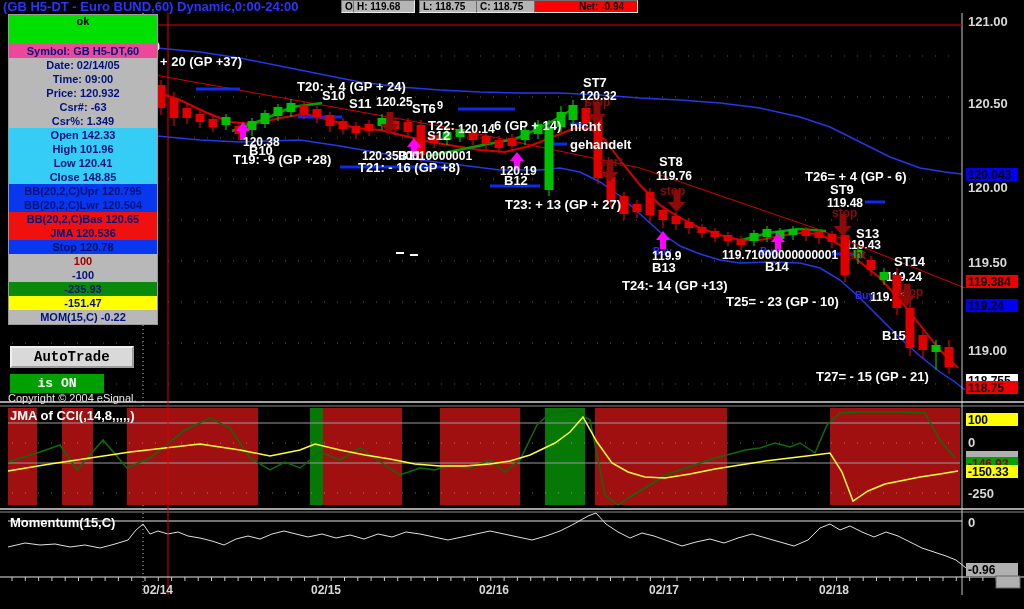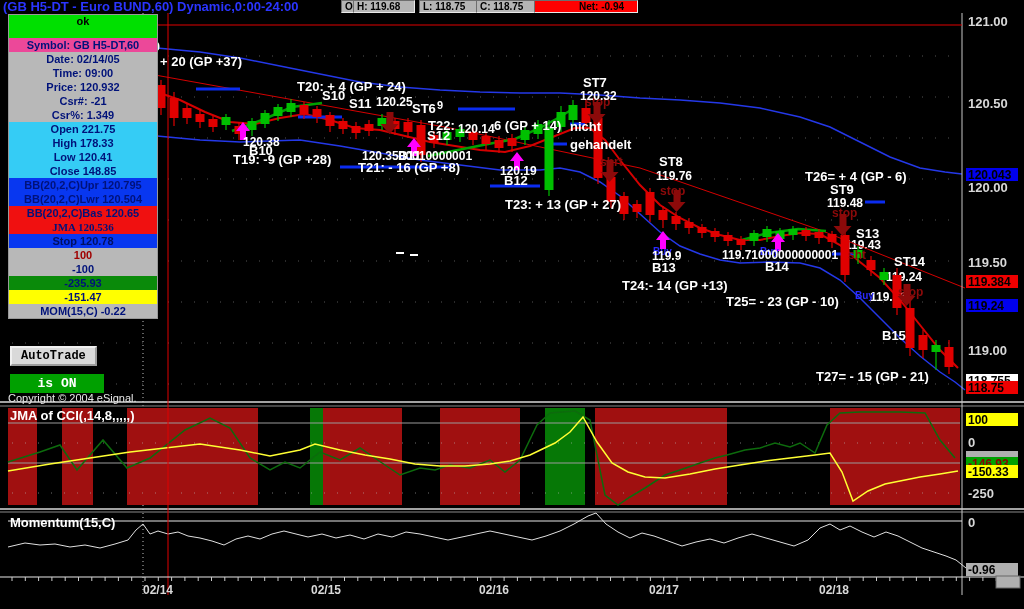--- a/index.html
+++ b/index.html
@@ -6,23 +6,23 @@
   .screen{position:relative;width:1024px;height:609px;background:#000;overflow:hidden;
           font-family:"Liberation Sans",sans-serif;}
   .topbar{position:absolute;left:0;top:0;width:1024px;height:13px;background:#000;}
   .title{position:absolute;left:3px;top:0;color:#2b35ff;font-weight:bold;font-size:13px;line-height:13px;white-space:nowrap;}
   .qbox{position:absolute;top:0;height:11px;background:#b5b5b5;border:1px solid;border-color:#6e6e6e #e9e9e9 #e9e9e9 #6e6e6e;
         color:#000;font-weight:bold;font-size:10px;line-height:11px;text-align:left;padding-left:3px;white-space:nowrap;}
   .qbox.alert{background:#ff0000;padding-left:44px;}
   .infopanel{position:absolute;left:8px;top:14px;width:148px;border:1px solid #999;background:#b8b8b8;z-index:6;}
   .iprow{height:14px;line-height:14px;font-size:11px;font-weight:bold;text-align:center;color:#00127a;
          overflow:hidden;white-space:nowrap;}
-  .iphead{height:23px;line-height:13px;background:#00e000;color:#000;}
+  .iphead{height:29px;line-height:13px;background:#00e000;color:#000;}
   .autotrade{position:absolute;left:10px;top:346px;z-index:6;background:#d9d9d9;border:2px outset #f0f0f0;
-             font-family:"Liberation Mono",monospace;font-weight:bold;font-size:12px;color:#000;padding:1px 9px;cursor:pointer;}
+             font-family:"Liberation Mono",monospace;font-weight:bold;font-size:14px;color:#000;padding:1px 22px;cursor:pointer;}
   .ison{position:absolute;left:10px;top:374px;z-index:6;background:#00a000;color:#fff;width:66px;text-align:center;
         font-family:"Liberation Mono",monospace;font-weight:bold;font-size:13px;padding:2px 14px;}
   .copyright{position:absolute;left:8px;top:392px;z-index:6;color:#e8e8e8;font-size:11px;white-space:nowrap;}
   svg text{font-family:"Liberation Sans",sans-serif;}
 </style>
 </head>
 <body>
 
 <div class="screen">
 
@@ -392,30 +392,30 @@
       <text x="819" y="594" font-size="12" fill="#d8d8d8" font-weight="bold">02/18</text>
       <rect x="996" y="576" width="24" height="12" fill="#b0b0b0" stroke="#666"></rect>
     </svg>
 
   <div class="infopanel" id="infoPanel">
       <div class="iprow iphead" style="background: rgb(0, 224, 0);">ok</div>
       <div class="iprow" style="background: #ec4899;">Symbol: GB H5-DT,60</div>
       <div class="iprow" style="background: rgb(184, 184, 184);">Date: 02/14/05</div>
       <div class="iprow" style="background: rgb(184, 184, 184);">Time: 09:00</div>
       <div class="iprow" style="background: rgb(184, 184, 184);">Price: 120.932</div>
-      <div class="iprow" style="background: rgb(184, 184, 184);">Csr#: -21</div>
+      <div class="iprow" style="background: rgb(184, 184, 184);">Csr#: -63</div>
       <div class="iprow" style="background: rgb(184, 184, 184);">Csr%: 1.349</div>
-      <div class="iprow" style="background: rgb(53, 204, 245);">Open 221.75</div>
-      <div class="iprow" style="background: rgb(53, 204, 245);">High 178.33</div>
+      <div class="iprow" style="background: rgb(53, 204, 245);">Open 142.33</div>
+      <div class="iprow" style="background: rgb(53, 204, 245);">High 101.96</div>
       <div class="iprow" style="background: rgb(53, 204, 245);">Low 120.41</div>
       <div class="iprow" style="background: rgb(53, 204, 245);">Close 148.85</div>
       <div class="iprow" style="background: rgb(8, 55, 240);">BB(20,2,C)Upr 120.795</div>
       <div class="iprow" style="background: rgb(8, 55, 240);">BB(20,2,C)Lwr 120.504</div>
       <div class="iprow" style="background: rgb(240, 16, 16);">BB(20,2,C)Bas 120.65</div>
-      <div class="iprow" style="background: rgb(240, 16, 16); font-family: Liberation Serif, serif;">JMA 120.536</div>
+      <div class="iprow" style="background: rgb(240, 16, 16);">JMA 120.536</div>
       <div class="iprow" style="background: rgb(8, 55, 240); color: rgb(0, 16, 96);">Stop 120.78</div>
       <div class="iprow" style="background: rgb(184, 184, 184); color: rgb(160, 0, 0);">100</div>
       <div class="iprow" style="background: rgb(184, 184, 184);">-100</div>
       <div class="iprow" style="background: rgb(10, 138, 10);">-235.93</div>
       <div class="iprow" style="background: rgb(255, 255, 0);">-151.47</div>
       <div class="iprow" style="background: rgb(184, 184, 184);">MOM(15,C) -0.22</div>
     </div>
 
   <div class="autotrade">AutoTrade</div>
   <div class="ison">is ON</div>

